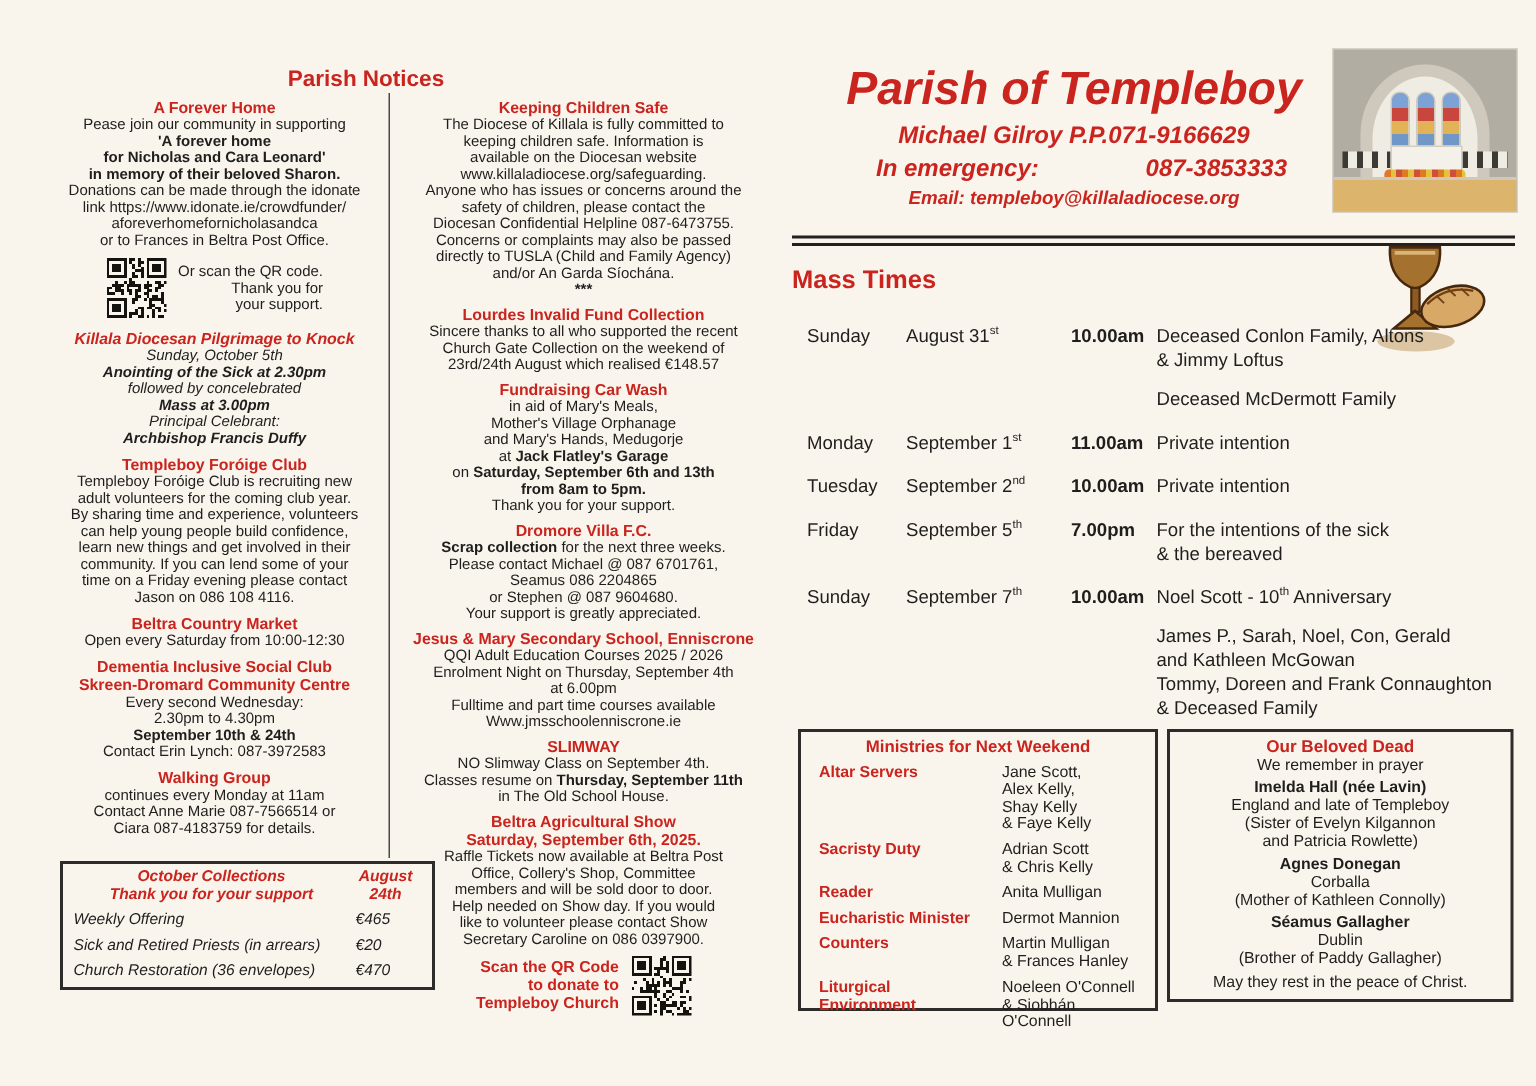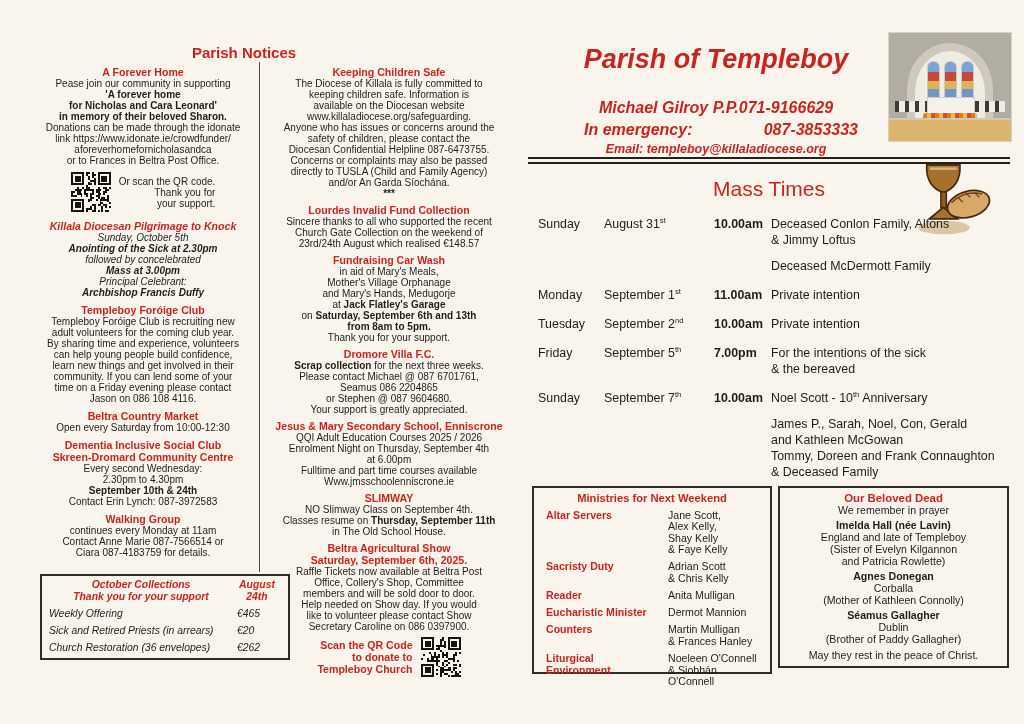--- a/index.html
+++ b/index.html
@@ -39,37 +39,37 @@
     background:var(--paper);font-style:italic;font-size:10.4px;padding:3px 7px 5px;
     box-sizing:border-box;
   }
   .col-head{display:flex;justify-content:space-between;margin-bottom:3px}
   .col-head .t{flex:1;text-align:center;color:var(--red);font-weight:bold;line-height:11.5px}
   .col-head .d{width:48px;text-align:center;color:var(--red);font-weight:bold;line-height:11.5px}
   .col-row{display:flex;justify-content:space-between;line-height:11px;margin-top:6px}
   .col-row .amt{width:44px;text-align:left}
   
   .rp-header{position:absolute;left:548px;top:42px;width:336px;text-align:center;color:var(--red);font-weight:bold;font-style:italic}
-  .rp-title{font-size:27px;line-height:34px}
-  .rp-line2{display:flex;justify-content:center;font-size:16px;margin-top:23px}
+  .rp-title{font-size:31px;line-height:34px}
+  .rp-line2{display:flex;justify-content:center;font-size:16px;margin-top:6px}
   .rp-line3{display:flex;justify-content:space-between;font-size:16px;margin:4px 26px 0 36px}
   .rp-email{font-size:12.5px;margin-top:3px}
   .church-photo{position:absolute;left:888px;top:32px;width:122px;height:108px;background:#b2ada3;overflow:hidden;border:1px solid #d8d2c6}
   .cp-arch-outer{position:absolute;left:18px;top:10px;width:86px;height:80px;background:#cfc9bd;border-radius:50% 50% 0 0/58% 58% 0 0}
   .cp-arch-inner{position:absolute;left:26px;top:18px;width:70px;height:72px;background:#efece4;border-radius:50% 50% 0 0/58% 58% 0 0}
   .cp-window{position:absolute;top:28px;width:11px;height:38px;border-radius:6px 6px 0 0;border:1px solid #cfc9bd;
     background:linear-gradient(180deg,#7da3d6 0 26%,#c8463e 26% 50%,#e2b356 50% 72%,#6f98c9 72% 100%)}
   .cp-rail{position:absolute;left:6px;top:68px;width:110px;height:11px;
     background:repeating-linear-gradient(90deg,#3d3a36 0 4px,#efece4 4px 10px)}
   .cp-altar{position:absolute;left:38px;top:64px;width:46px;height:16px;background:#f4f1ea;border:1px solid #d4cec2}
   .cp-flowers{position:absolute;left:34px;top:80px;width:54px;height:8px;border-radius:3px;
     background:repeating-linear-gradient(90deg,#df7a22 0 4px,#e5c23c 4px 8px,#cf4f3a 8px 12px)}
   .cp-floor{position:absolute;left:0;bottom:0;width:122px;height:21px;background:#dcb46c;border-top:2px solid #cfc9bd}
   .dbl-rule{position:absolute;left:528px;top:157px;width:482px;height:3px;border-top:2px solid #23211f;border-bottom:2px solid #23211f}
-  .mass-title{position:absolute;left:528px;top:177px;width:482px;text-align:center;color:var(--red);font-weight:normal;font-size:21px}
+  .mass-title{position:absolute;left:528px;top:177px;width:482px;color:var(--red);font-weight:bold;font-size:17px}
   .chalice{position:absolute;left:912px;top:160px;width:86px;height:80px}
   .mass-rows{position:absolute;left:538px;top:216px;width:472px;font-size:12.4px;line-height:16px}
   .mass-row{display:grid;grid-template-columns:66px 110px 57px 1fr;margin-bottom:13px}
   .mass-time{font-weight:bold}
   .mass-spacer{height:10px}
   sup{font-size:62%;vertical-align:super;line-height:0}
   
   .nb{position:absolute;border:2px solid #2e2c2a;background:var(--paper);box-sizing:border-box}
   .box-ministries{left:532px;top:486px;width:240px;height:188px;padding:5px 12px;font-size:10.6px;line-height:11.6px}
   .bm-title{text-align:center;color:var(--red);font-weight:bold;font-size:11.2px;margin-bottom:5px}
@@ -476,21 +476,21 @@
     <div class="col-row">
       <span>Weekly Offering</span>
       <span class="amt">€465</span>
     </div>
     <div class="col-row">
       <span>Sick and Retired Priests (in arrears)</span>
       <span class="amt">€20</span>
     </div>
     <div class="col-row">
       <span>Church Restoration (36 envelopes)</span>
-      <span class="amt">€262</span>
+      <span class="amt">€470</span>
     </div>
   </div>
 
   <div class="rp-header">
     <div class="rp-title">Parish of Templeboy</div>
     <div class="rp-line2">
       <span>Michael Gilroy P.P.</span>
       <span>071-9166629</span>
     </div>
     <div class="rp-line3">

